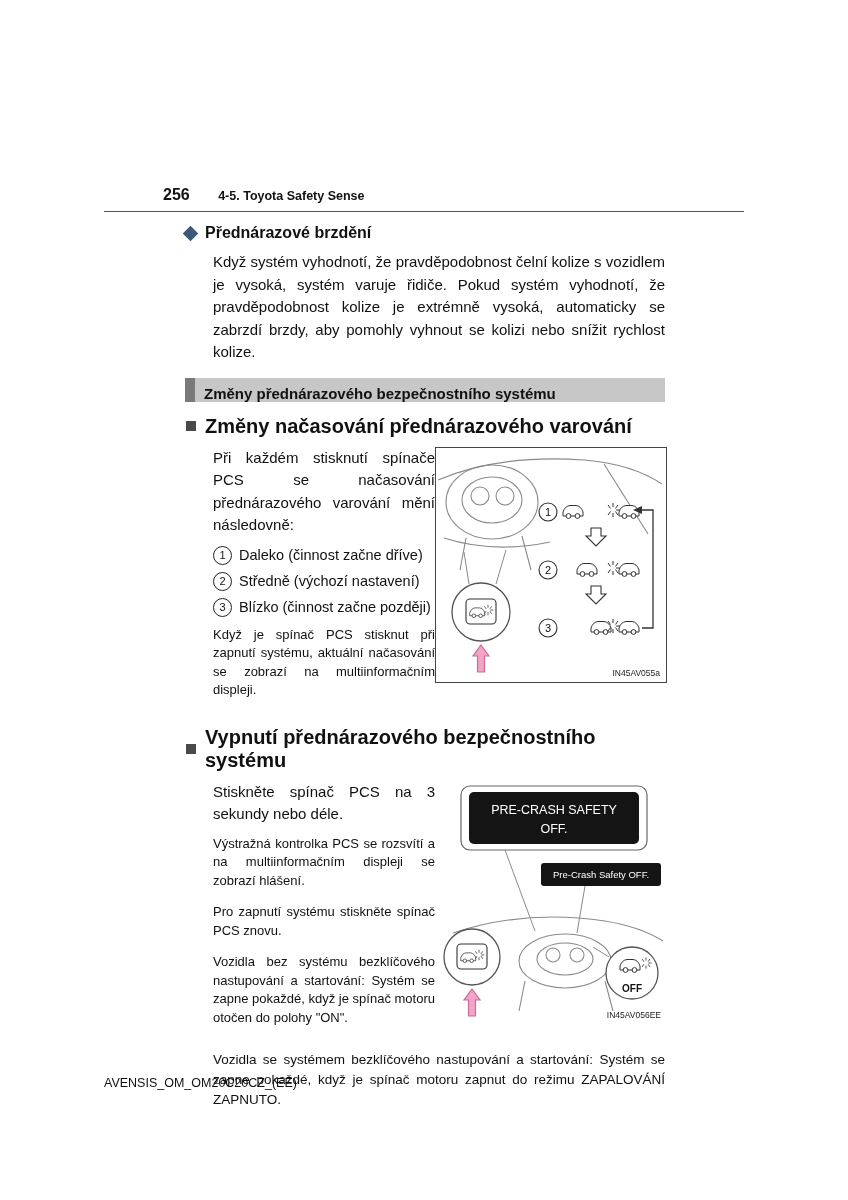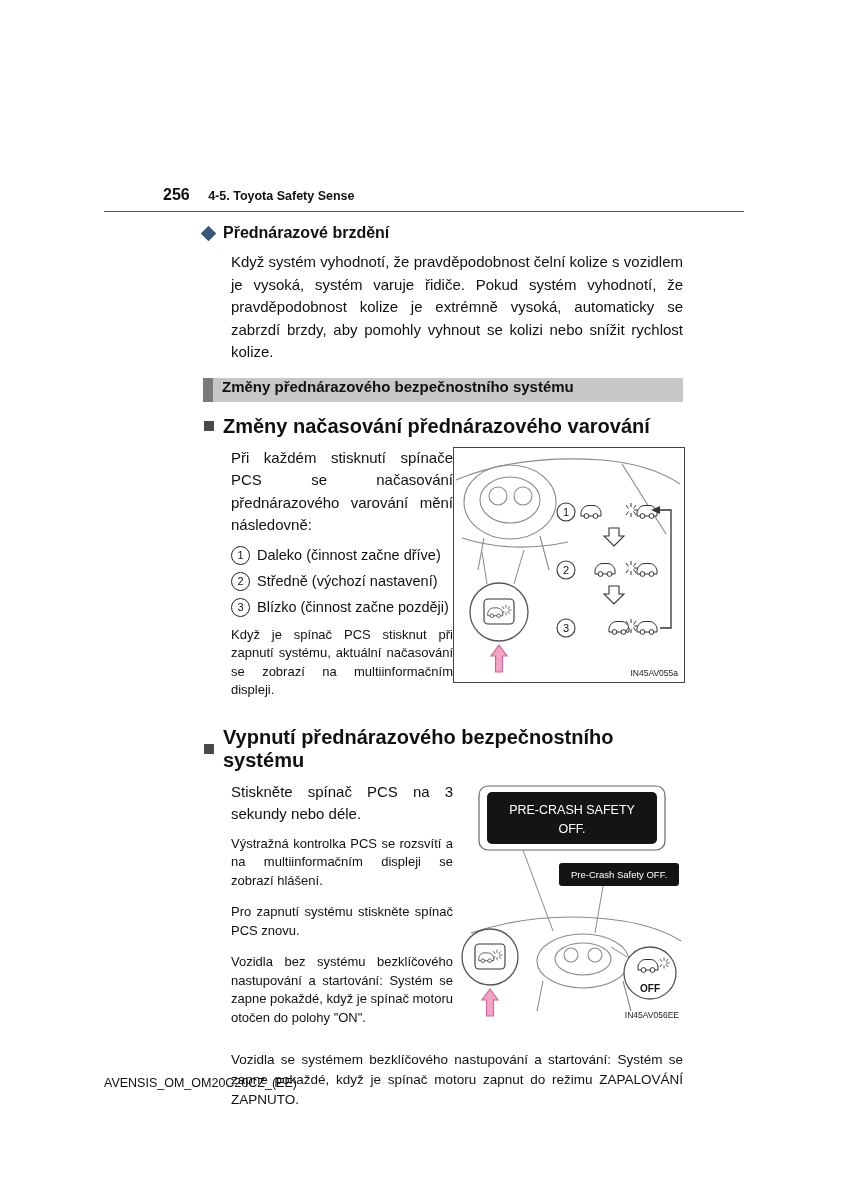--- a/index.html
+++ b/index.html
@@ -2,32 +2,32 @@
 <html lang="cs"><head>
 <meta charset="utf-8">
 <style>
   html,body{margin:0;padding:0;}
   body{width:848px;height:1200px;background:#ffffff;position:relative;
        font-family:"Liberation Sans","DejaVu Sans",sans-serif;color:#111;}
 
   .header{position:absolute;top:186px;left:104px;width:640px;
           border-bottom:1.5px solid #555;padding-bottom:7px;}
   .pgnum{font-size:16px;font-weight:bold;margin-left:59px;text-align:right;}
-  .chapter{font-size:12.5px;font-weight:bold;margin-left:14px;}
-
-  .content{position:absolute;top:224px;left:203px;width:480px;}
+  .chapter{font-size:12.5px;font-weight:bold;margin-left:24px;}
+
+  .content{position:absolute;top:224px;left:185px;width:480px;}
 
   .sec-title{display:flex;align-items:center;gap:9px;}
   .diamond{width:11px;height:11px;background:#3c5878;transform:rotate(45deg);flex:none;}
   .sec-title-text{font-size:16px;font-weight:bold;}
 
   .body-main{font-size:15px;line-height:22.5px;text-align:justify;margin:9px 0 0 28px;width:452px;}
 
   .graybar{margin-top:14px;height:24px;background:#c7c7c7;position:relative;
-           display:flex;align-items:flex-start;padding-left:19px;}
+           display:flex;align-items:flex-end;padding-left:19px;}
   .graybar::before{content:"";position:absolute;left:0;top:0;width:10px;height:24px;background:#7a7a7a;}
   .graybar-text{font-size:15px;font-weight:bold;}
 
   .sub-title{display:flex;align-items:center;gap:9px;margin-top:13px;}
   .sq{width:10px;height:10px;background:#4a4a4a;flex:none;margin-left:1px;}
   .sub-title-text{font-size:20px;font-weight:bold;}
 
   .cols{display:flex;margin-top:9px;}
   .colL{width:222px;margin-left:28px;flex:none;}
   .colL .body-main{margin:0;width:auto;}

